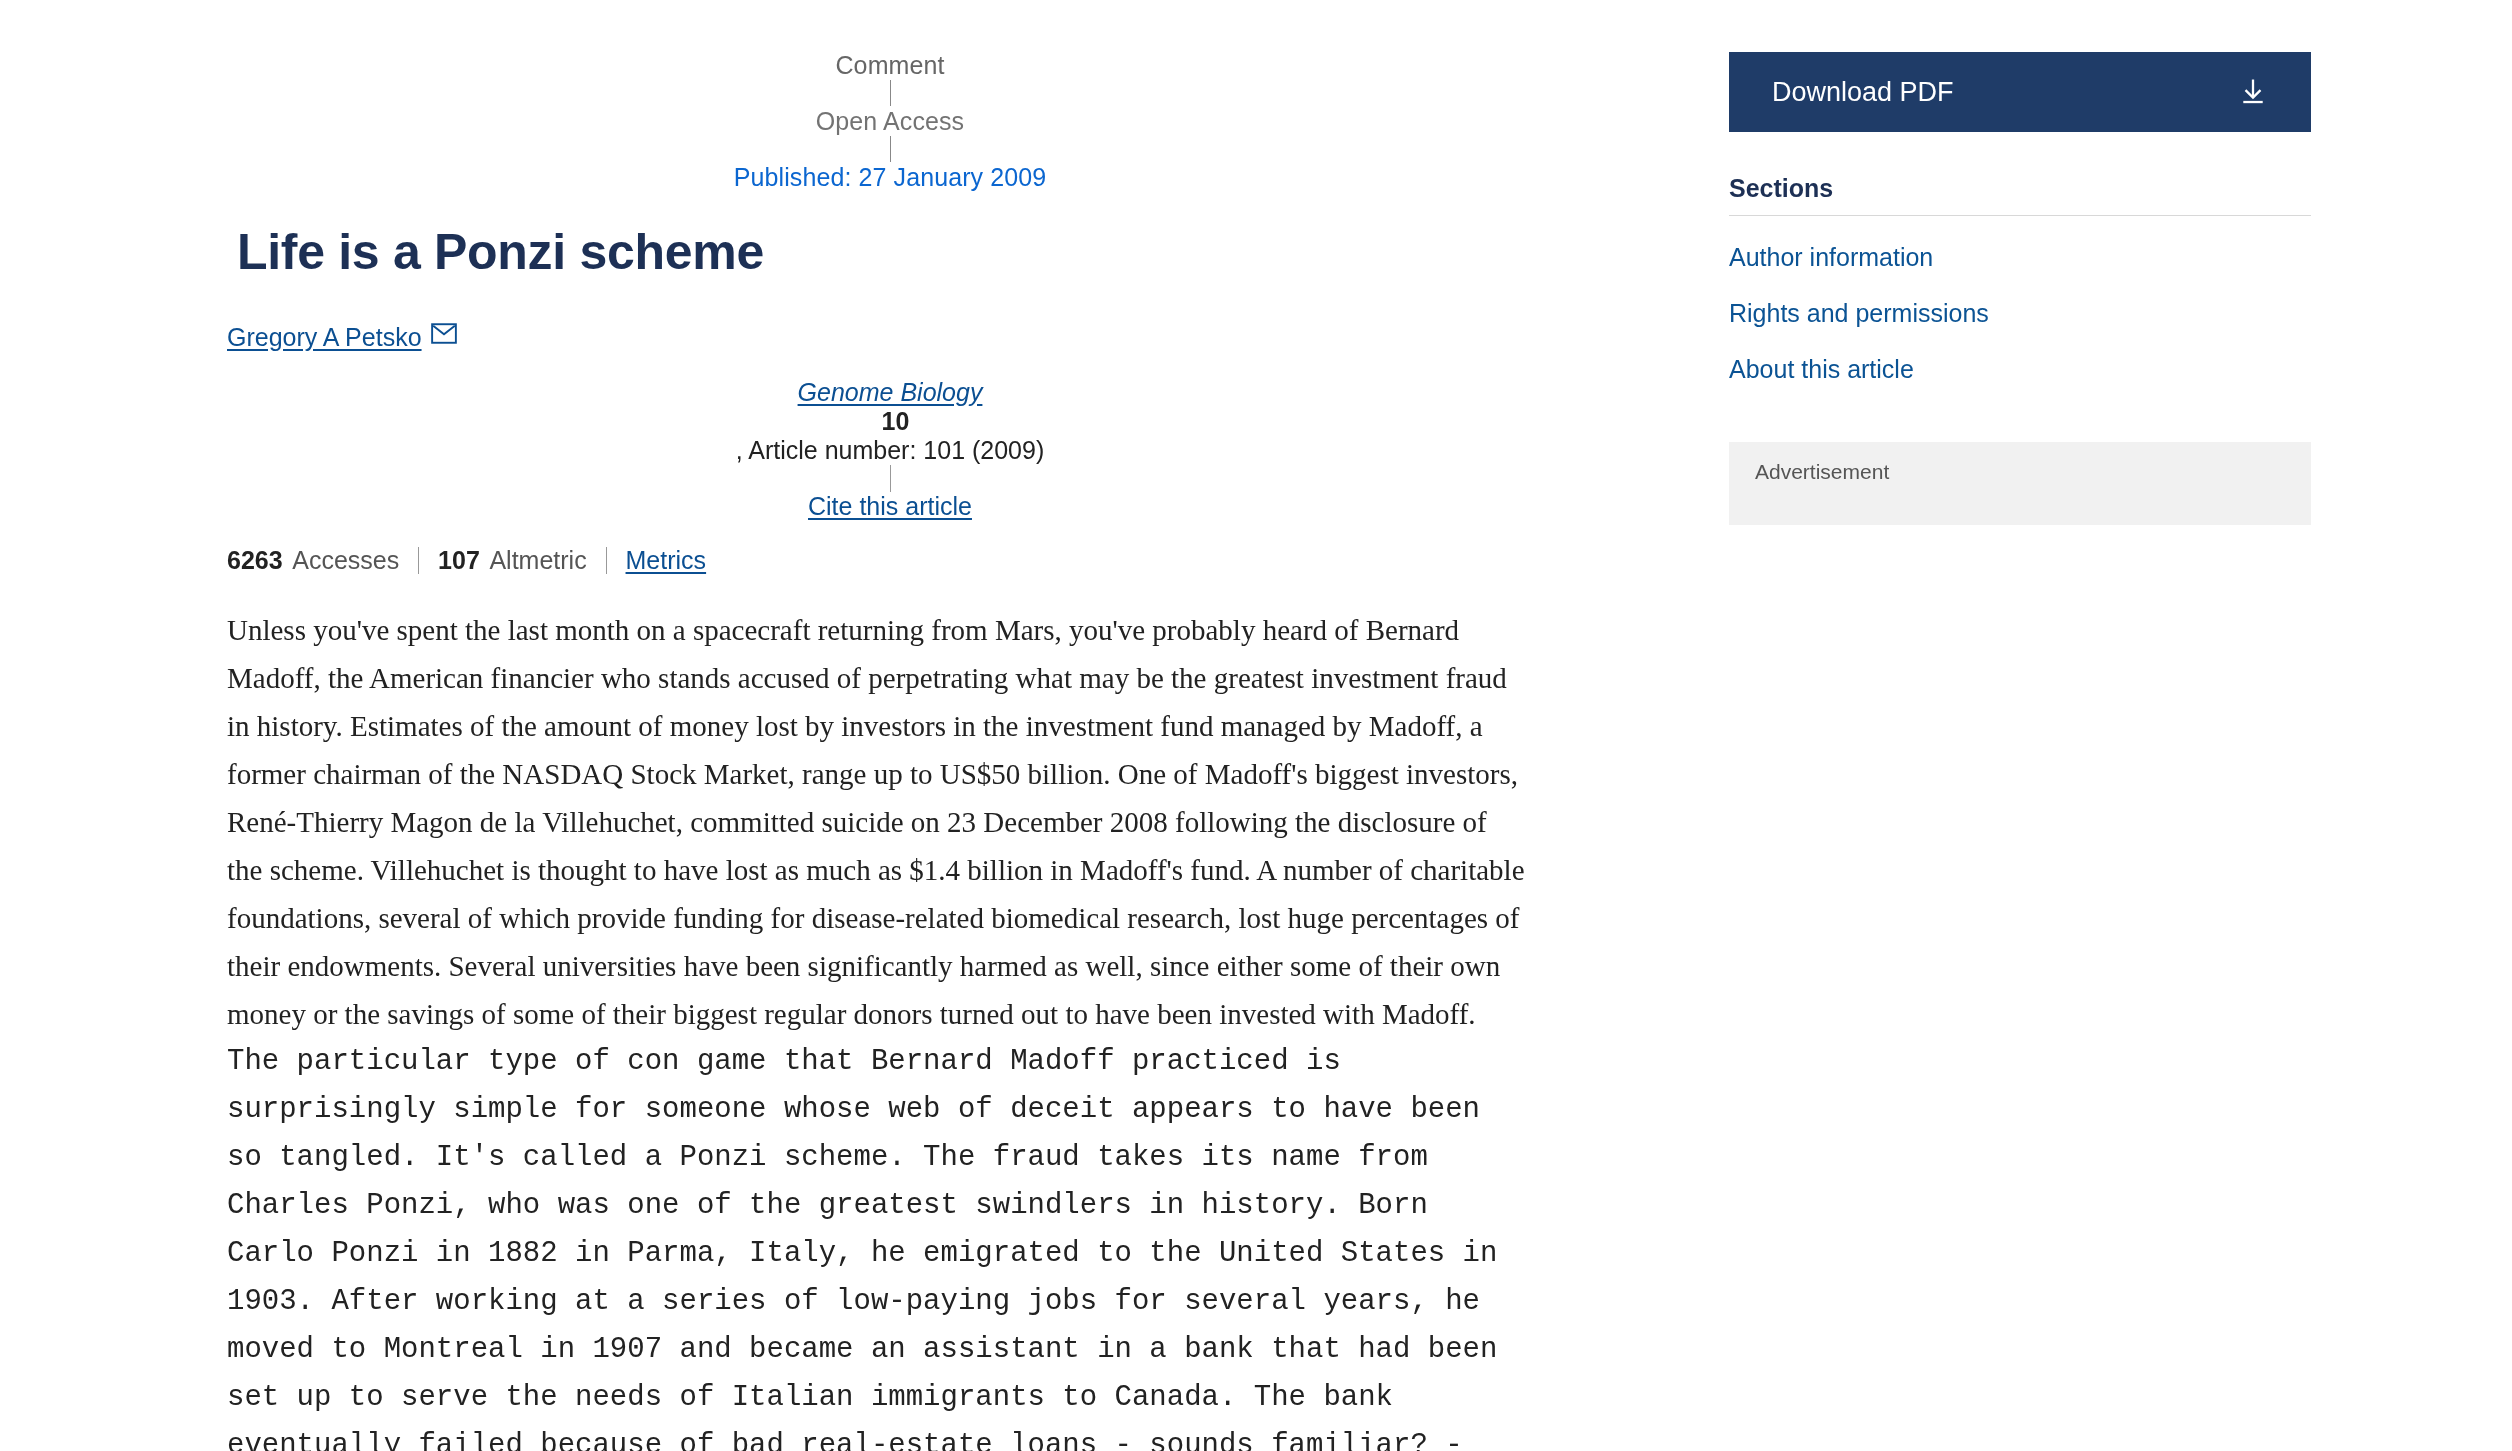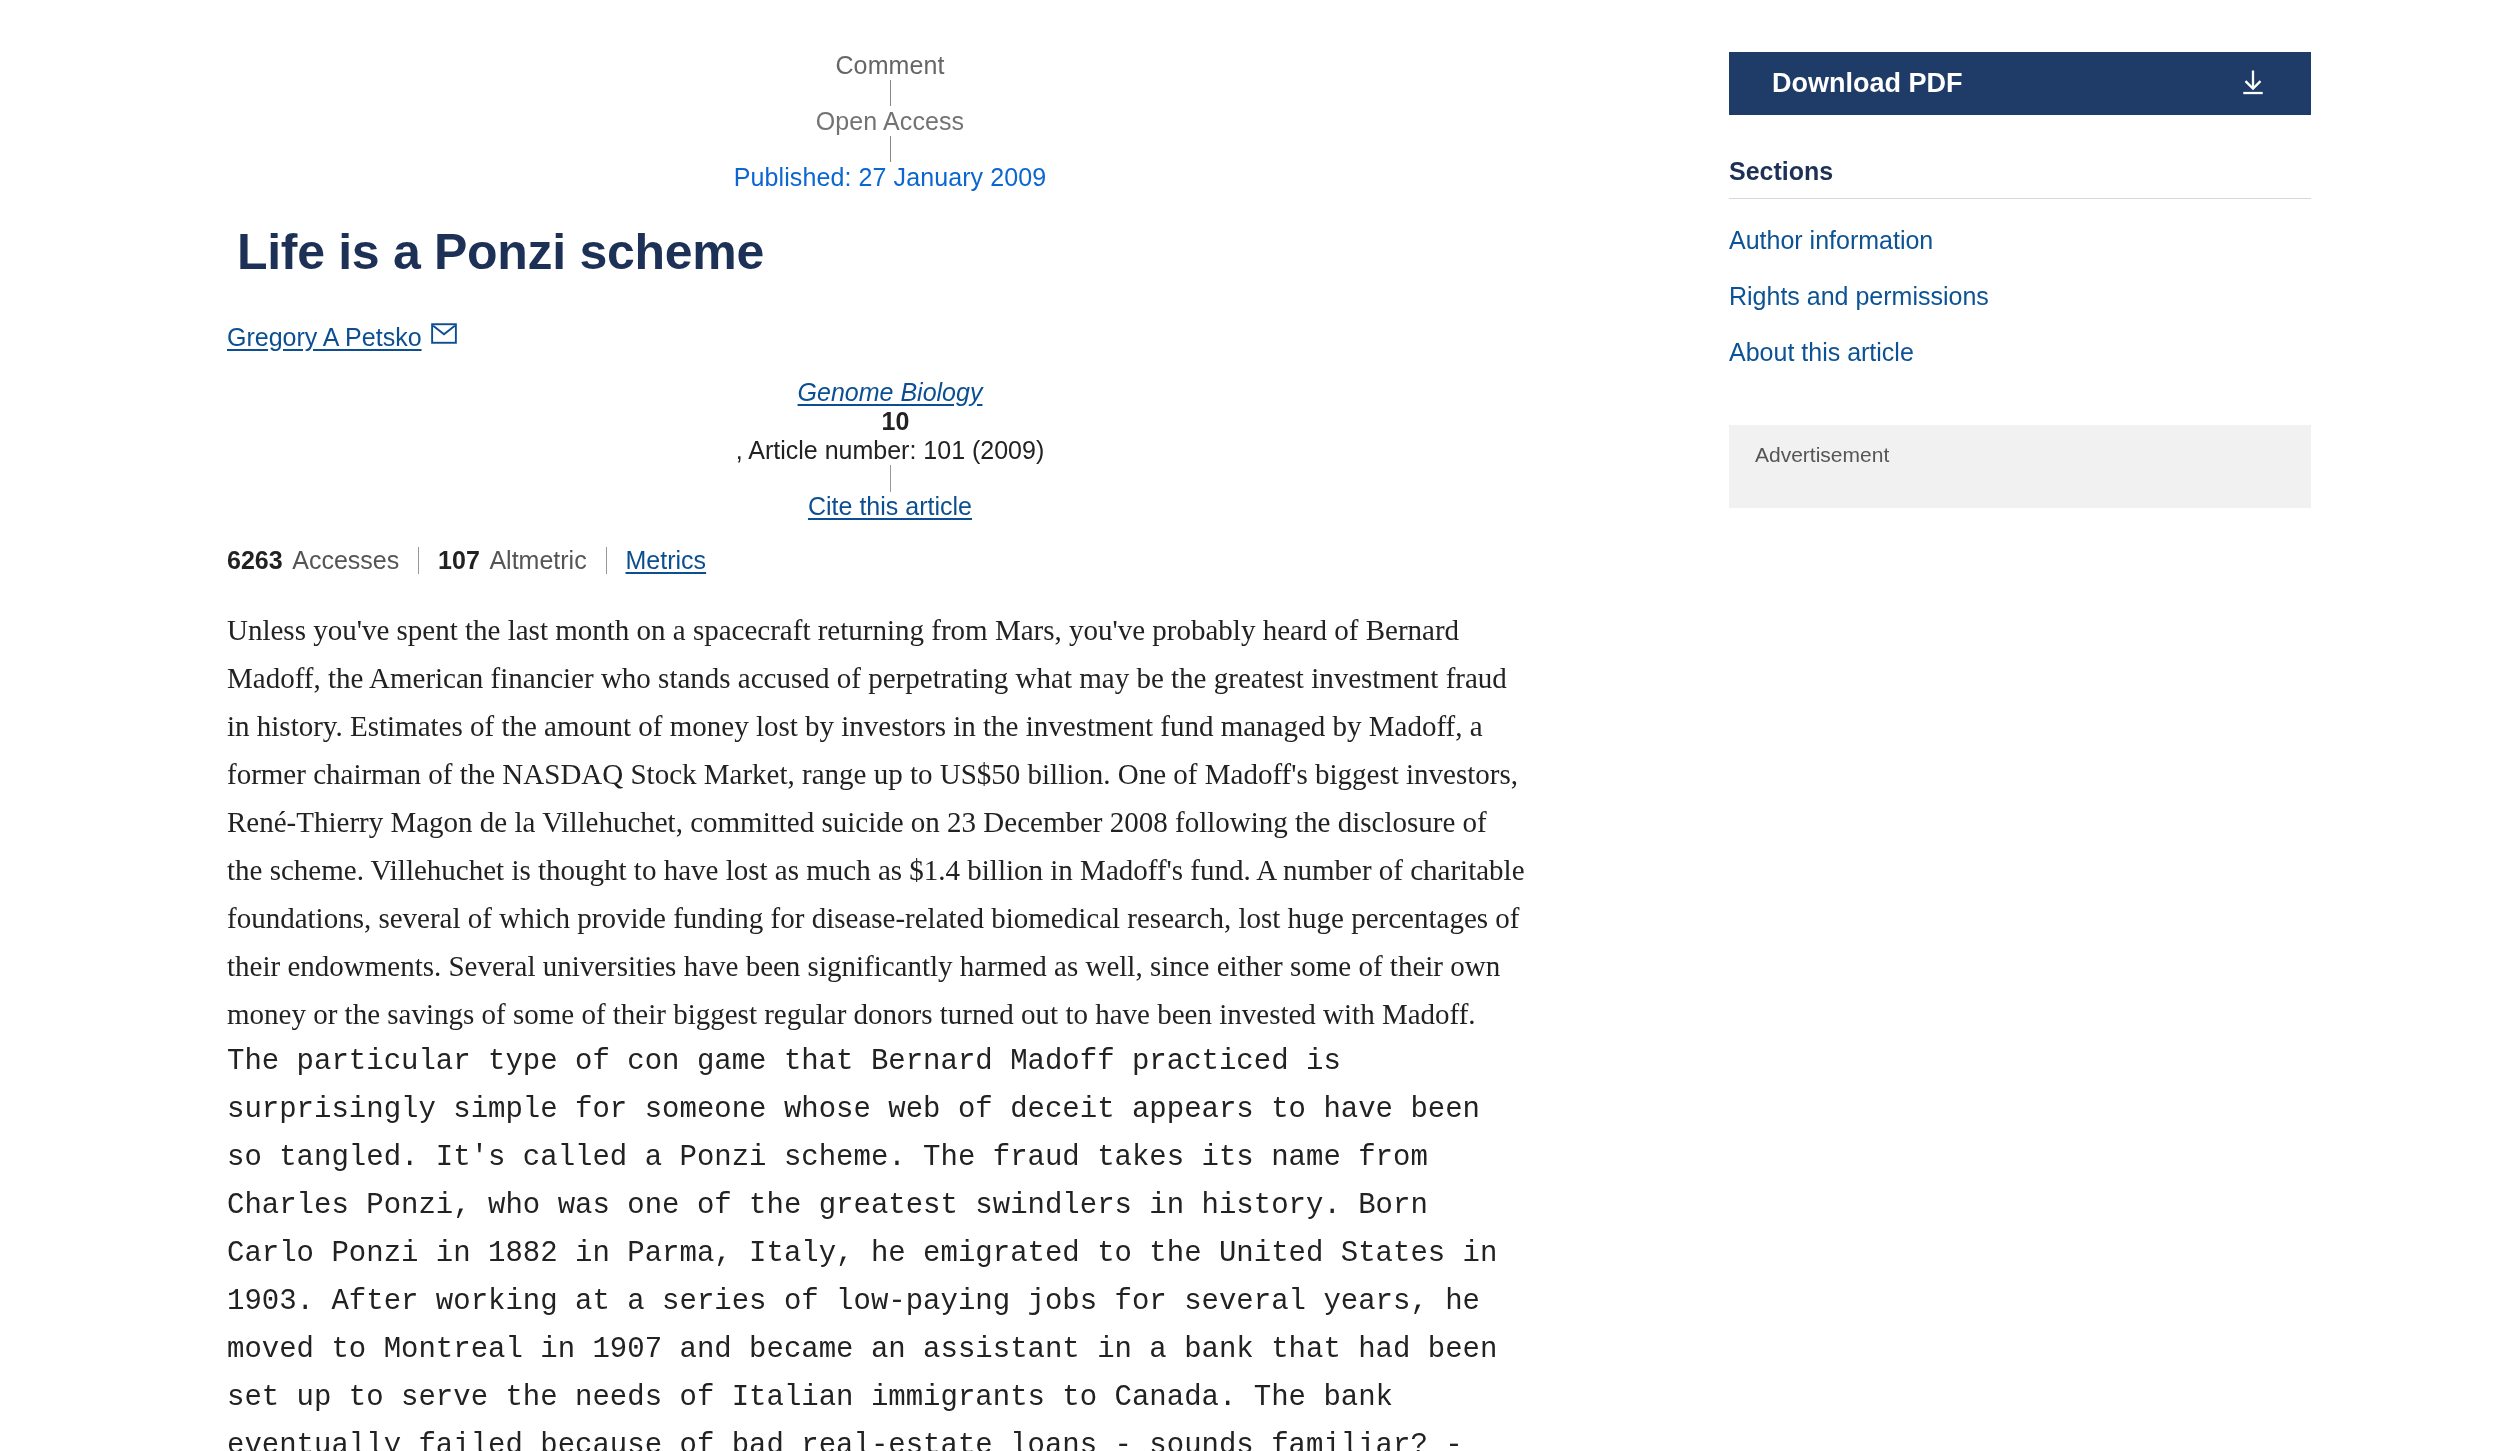--- a/index.html
+++ b/index.html
@@ -157,30 +157,29 @@
   .sidebar {
     position: absolute;
     left: 1729px;
     top: 0;
     width: 582px;
   }
 
   .download-btn {
     margin-top: 52px;
     background: #1f3c68;
-    height: 63px;
+    height: 80px;
     display: flex;
     align-items: center;
     justify-content: space-between;
     padding: 0 43px;
     box-sizing: border-box;
     cursor: pointer;
     border: none;
     width: 100%;
-    font-weight: bold;
   }
   .download-btn-label {
     color: #ffffff;
     font-size: 27px;
     font-family: "Liberation Sans", sans-serif;
   }
 
   .sections-head {
     margin-top: 42px;
     font-size: 25px;

